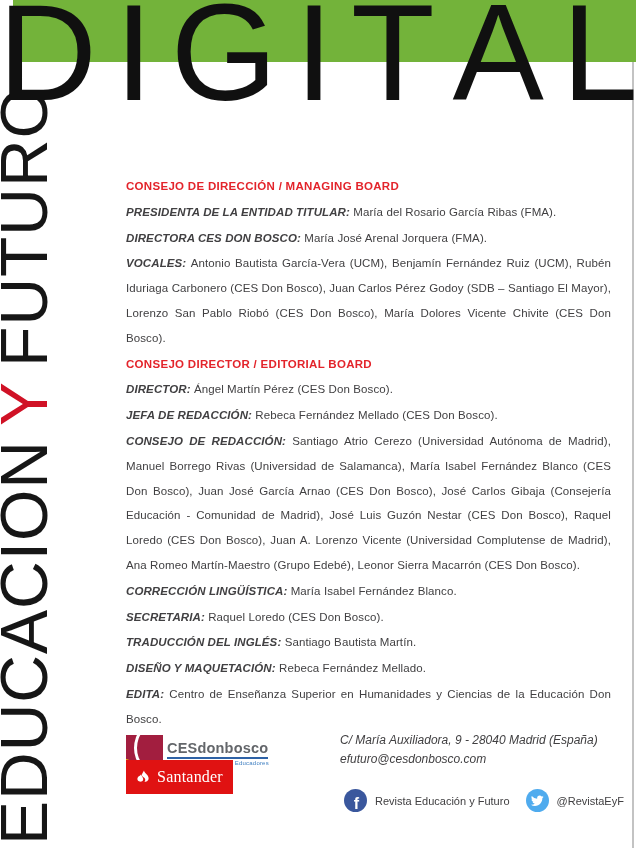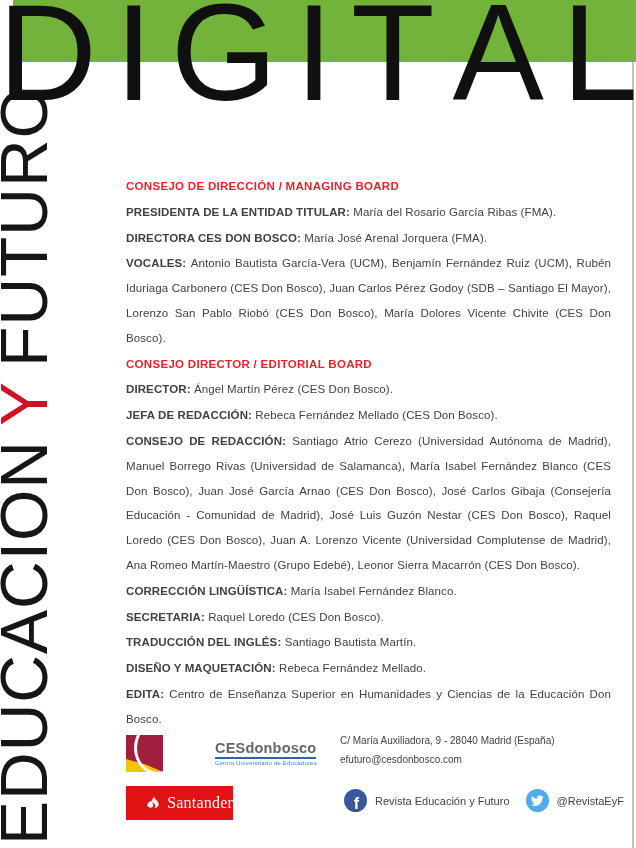--- a/index.html
+++ b/index.html
@@ -20,35 +20,35 @@
   }
   .vertical-title .conj{color:var(--conjunction-red,#d01226);margin:0 14px;}
   .page-edge-line{position:absolute;left:632px;top:62px;width:2px;height:786px;background:#c3c3c3;}
   
   .editorial-content{
     position:absolute;left:125px;top:173px;width:487px;
     font-size:11.5px;line-height:24.8px;text-align:justify;letter-spacing:.1px;
   }
   .editorial-content p{margin:1px;}
   .section-heading{color:var(--heading-red,#e3242b);font-weight:bold;letter-spacing:.3px;text-align:left;}
-  .entry-label{font-weight:bold;}
+  .entry-label{font-weight:bold;font-style:italic;}
   
-  .ces-logo{position:absolute;left:126px;top:735px;display:flex;align-items:flex-start;gap:48px;}
+  .ces-logo{position:absolute;left:126px;top:735px;display:flex;align-items:flex-start;}
   .ces-mark{position:relative;width:37px;height:37px;background:var(--ces-maroon,#a21e3f);overflow:hidden;flex:none;}
   .ces-mark:before{content:"";position:absolute;left:0;bottom:0;width:100%;height:13px;background:var(--ces-yellow,#f5c400);
     clip-path:polygon(0 0,0 100%,100% 100%,55% 45%);}
   .ces-mark:after{content:"";position:absolute;left:8px;top:-14px;width:42px;height:48px;border:3px solid #fff;border-radius:50%;}
   .ces-type{margin-left:4px;padding-top:4px;}
   .ces-wordmark{display:inline-block;font-size:14.5px;font-weight:bold;color:#63666a;letter-spacing:.2px;
     border-bottom:2px solid var(--ces-blue,#2e62a6);padding-bottom:1px;}
   .ces-tagline{font-size:6px;color:#3f7fc1;margin-top:1px;letter-spacing:.2px;}
-  .santander-logo{position:absolute;left:126px;top:786px;width:107px;height:34px;background:var(--santander-red,#e01212);
-    display:flex;align-items:center;justify-content:flex-end;gap:5px;}
+  .santander-logo{position:absolute;left:126px;top:760px;width:107px;height:34px;background:var(--santander-red,#e01212);
+    display:flex;align-items:center;justify-content:center;gap:5px;}
   .santander-text{color:#fff;font-family:"Liberation Serif",serif;font-size:16px;letter-spacing:.2px;}
-  .contact-block{position:absolute;left:340px;top:731px;font-size:10px;line-height:19px;}
+  .contact-block{position:absolute;left:340px;top:731px;font-size:12px;line-height:19px;font-style:italic;}
   .contact-block div{white-space:nowrap;}
   .social-row{position:absolute;left:344px;top:789px;display:flex;align-items:center;font-size:11px;}
   .social-circle{width:23px;height:23px;border-radius:50%;display:flex;align-items:center;justify-content:center;flex:none;overflow:hidden;}
   .fb{background:var(--facebook-blue,#3a579d);}
   .tw{background:var(--twitter-blue,#4fabee);margin-left:16px;}
   .fb-f{color:#fff;font-weight:bold;font-size:16px;line-height:1;transform:translate(1px,3px);}
   .social-label{margin-left:8px;white-space:nowrap;}
 </style>
 </head>
 <body>

